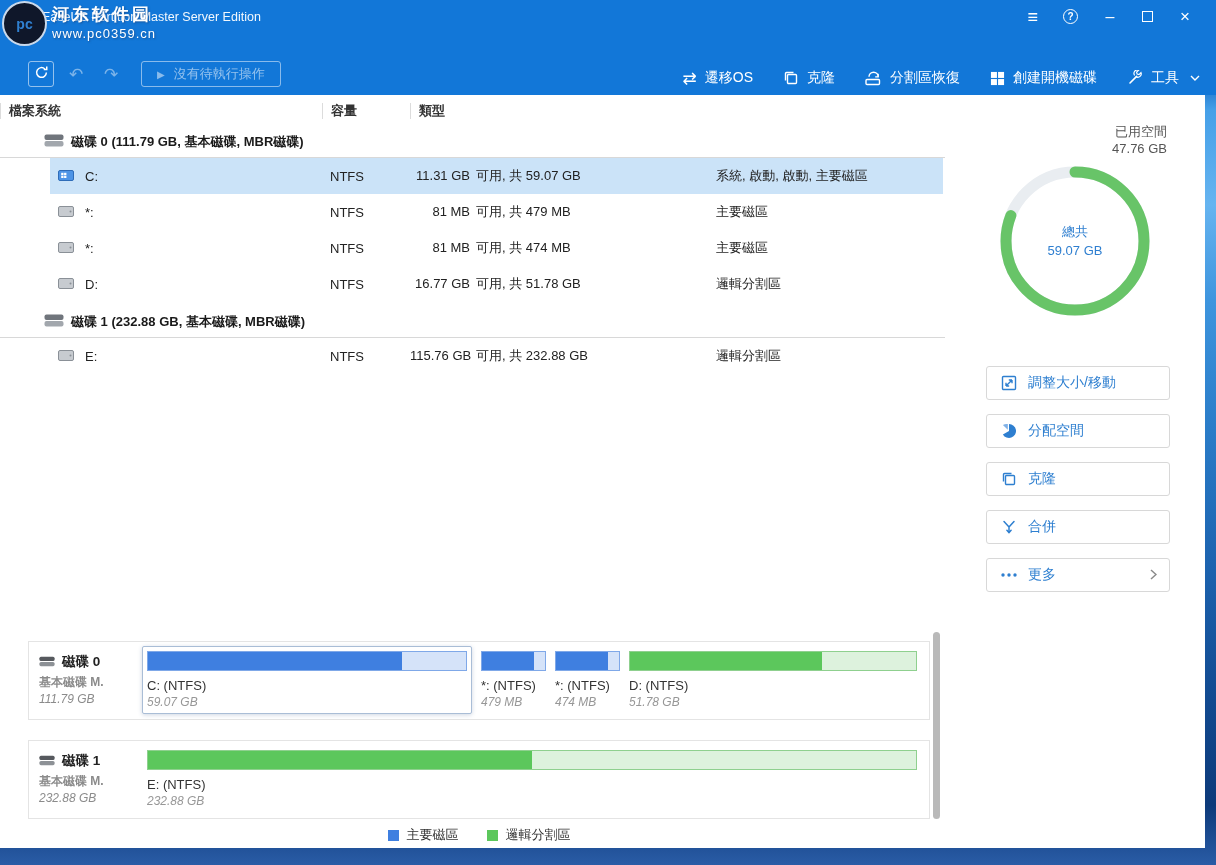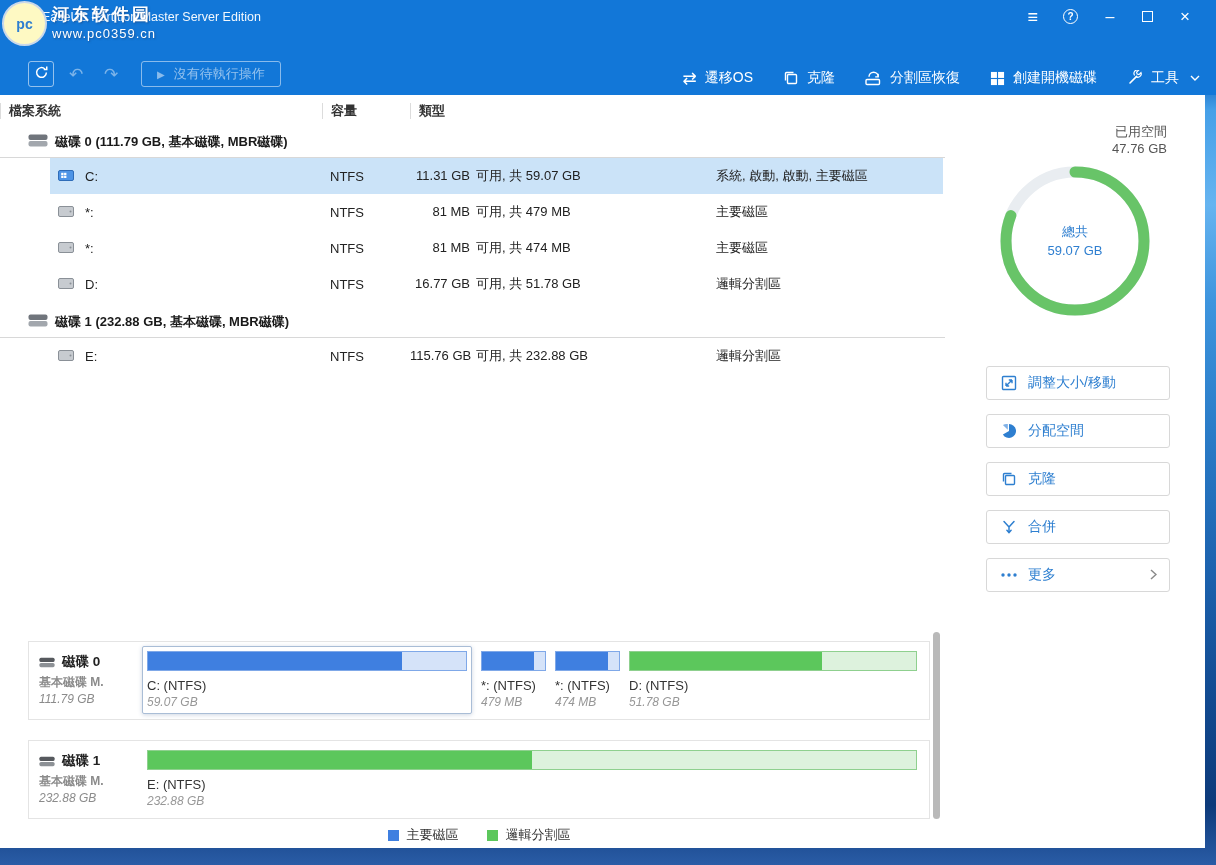--- a/index.html
+++ b/index.html
@@ -21,21 +21,21 @@
   .win-controls { margin-left:auto; display:flex; align-items:center; gap:25px; margin-right:24px; }
   .wc { cursor:pointer; text-align:center; color:#fff; }
   .wc-menu { font-size:18px; line-height:18px; }
   .wc-help { width:15px; height:15px; border:1px solid #fff; border-radius:50%;
     font-size:10px; line-height:13px; font-weight:bold; }
   .wc-min { font-size:16px; line-height:16px; width:14px; }
   .wc-max { width:11px; height:11px; border:1px solid #fff; }
   .wc-close { font-size:17px; line-height:17px; width:14px; }
   
   .watermark { position:absolute; top:1px; left:2px; display:flex; z-index:20; pointer-events:none; }
-  .wm-logo { width:45px; height:45px; border-radius:50%; background:#fef9c3;
+  .wm-logo { width:45px; height:45px; border-radius:50%; background:#0f172a;
     border:2px solid #c9d8ea; color:#2f7fd0; display:flex; align-items:center;
     justify-content:center; font-weight:bold; font-size:14px; }
   .wm-text { margin-left:5px; color:#fff; }
   .wm-line1 { font-size:17px; font-weight:bold; letter-spacing:3px; margin-top:2px;
     text-shadow:1px 1px 2px rgba(30,60,110,.55); }
   .wm-line2 { font-size:13px; letter-spacing:1px; text-shadow:1px 1px 2px rgba(30,60,110,.55); }
   
   .toolbar { position:absolute; top:33px; left:0; width:1216px; height:62px;
     background:#1277d8; display:flex; align-items:flex-end; padding:0 16px 8px 28px; }
   .tb-left { display:flex; align-items:center; gap:9px; }
@@ -56,36 +56,36 @@
   
   .main { position:absolute; top:95px; left:0; width:1205px; height:753px;
     background:#fff; display:flex; }
   .table-panel { width:945px; position:relative; }
   .thead { display:grid; grid-template-columns:322px 88px 250px 1fr; height:31px;
     align-items:center; font-size:13px; font-weight:bold; color:#333; }
   .th { padding-left:8px; height:16px; line-height:16px; border-left:1px solid #dcdcdc; }
   .th-name { padding-left:57px; border-left:none; }
   .group-header { height:32px; display:flex; align-items:center; gap:7px;
     border-bottom:1px solid #d8d8d8; font-size:13px; font-weight:bold; color:#1a1a1a;
-    padding-left:28px; cursor:default; }
+    padding-left:44px; cursor:default; }
   .group-header.g2 { margin-top:4px; height:32px; }
   .row { display:grid; grid-template-columns:322px 88px 250px 1fr; height:36px;
     align-items:center; font-size:13px; color:#222; cursor:default; }
   .row.selected { background:linear-gradient(#cbe3f8,#cbe3f8) 50px 0/calc(100% - 52px) 100% no-repeat; }
   .cell-name { display:flex; align-items:center; gap:11px; padding-left:58px; }
   .cell-fs { padding-left:8px; }
   .cell-cap { display:flex; align-items:baseline; gap:6px; }
   .cap-free { display:inline-block; width:60px; text-align:right; white-space:nowrap; }
   .cell-type { padding-left:8px;margin-left:48px; }
   
   .diskmap { position:absolute; left:28px; top:546px; width:902px; }
   .dm-card { display:flex; border:1px solid #e4e4e4; background:#fff;
     margin-bottom:20px; padding:9px 12px 9px 10px; height:79px; }
   .dm-info { width:108px; font-size:12px; color:#8b8b8b; padding-top:2px; }
-  .dm-title { display:flex; align-items:flex-end; gap:7px; font-size:13.5px;
+  .dm-title { display:flex; align-items:center; gap:7px; font-size:13.5px;
     font-weight:bold; color:#222; margin-bottom:3px; }
   .dm-sub { font-size:12px;font-weight:bold; }
   .dm-size { font-style:italic; font-size:12px; margin-top:1px; }
   .dm-parts { flex:1; display:flex; gap:9px; align-items:flex-start; }
   .part { display:flex; flex-direction:column; cursor:pointer; }
   .part .bar { height:20px; border:1px solid; width:100%; }
   .part.p-blue .bar { border-color:#7fa8e8; background:#d5e3f9; }
   .part.p-blue .fill { background:#3f7fe0; }
   .part.p-green .bar { border-color:#8fd08f; background:#ddf2dd; }
   .part.p-green .fill { background:#5cc75c; }

